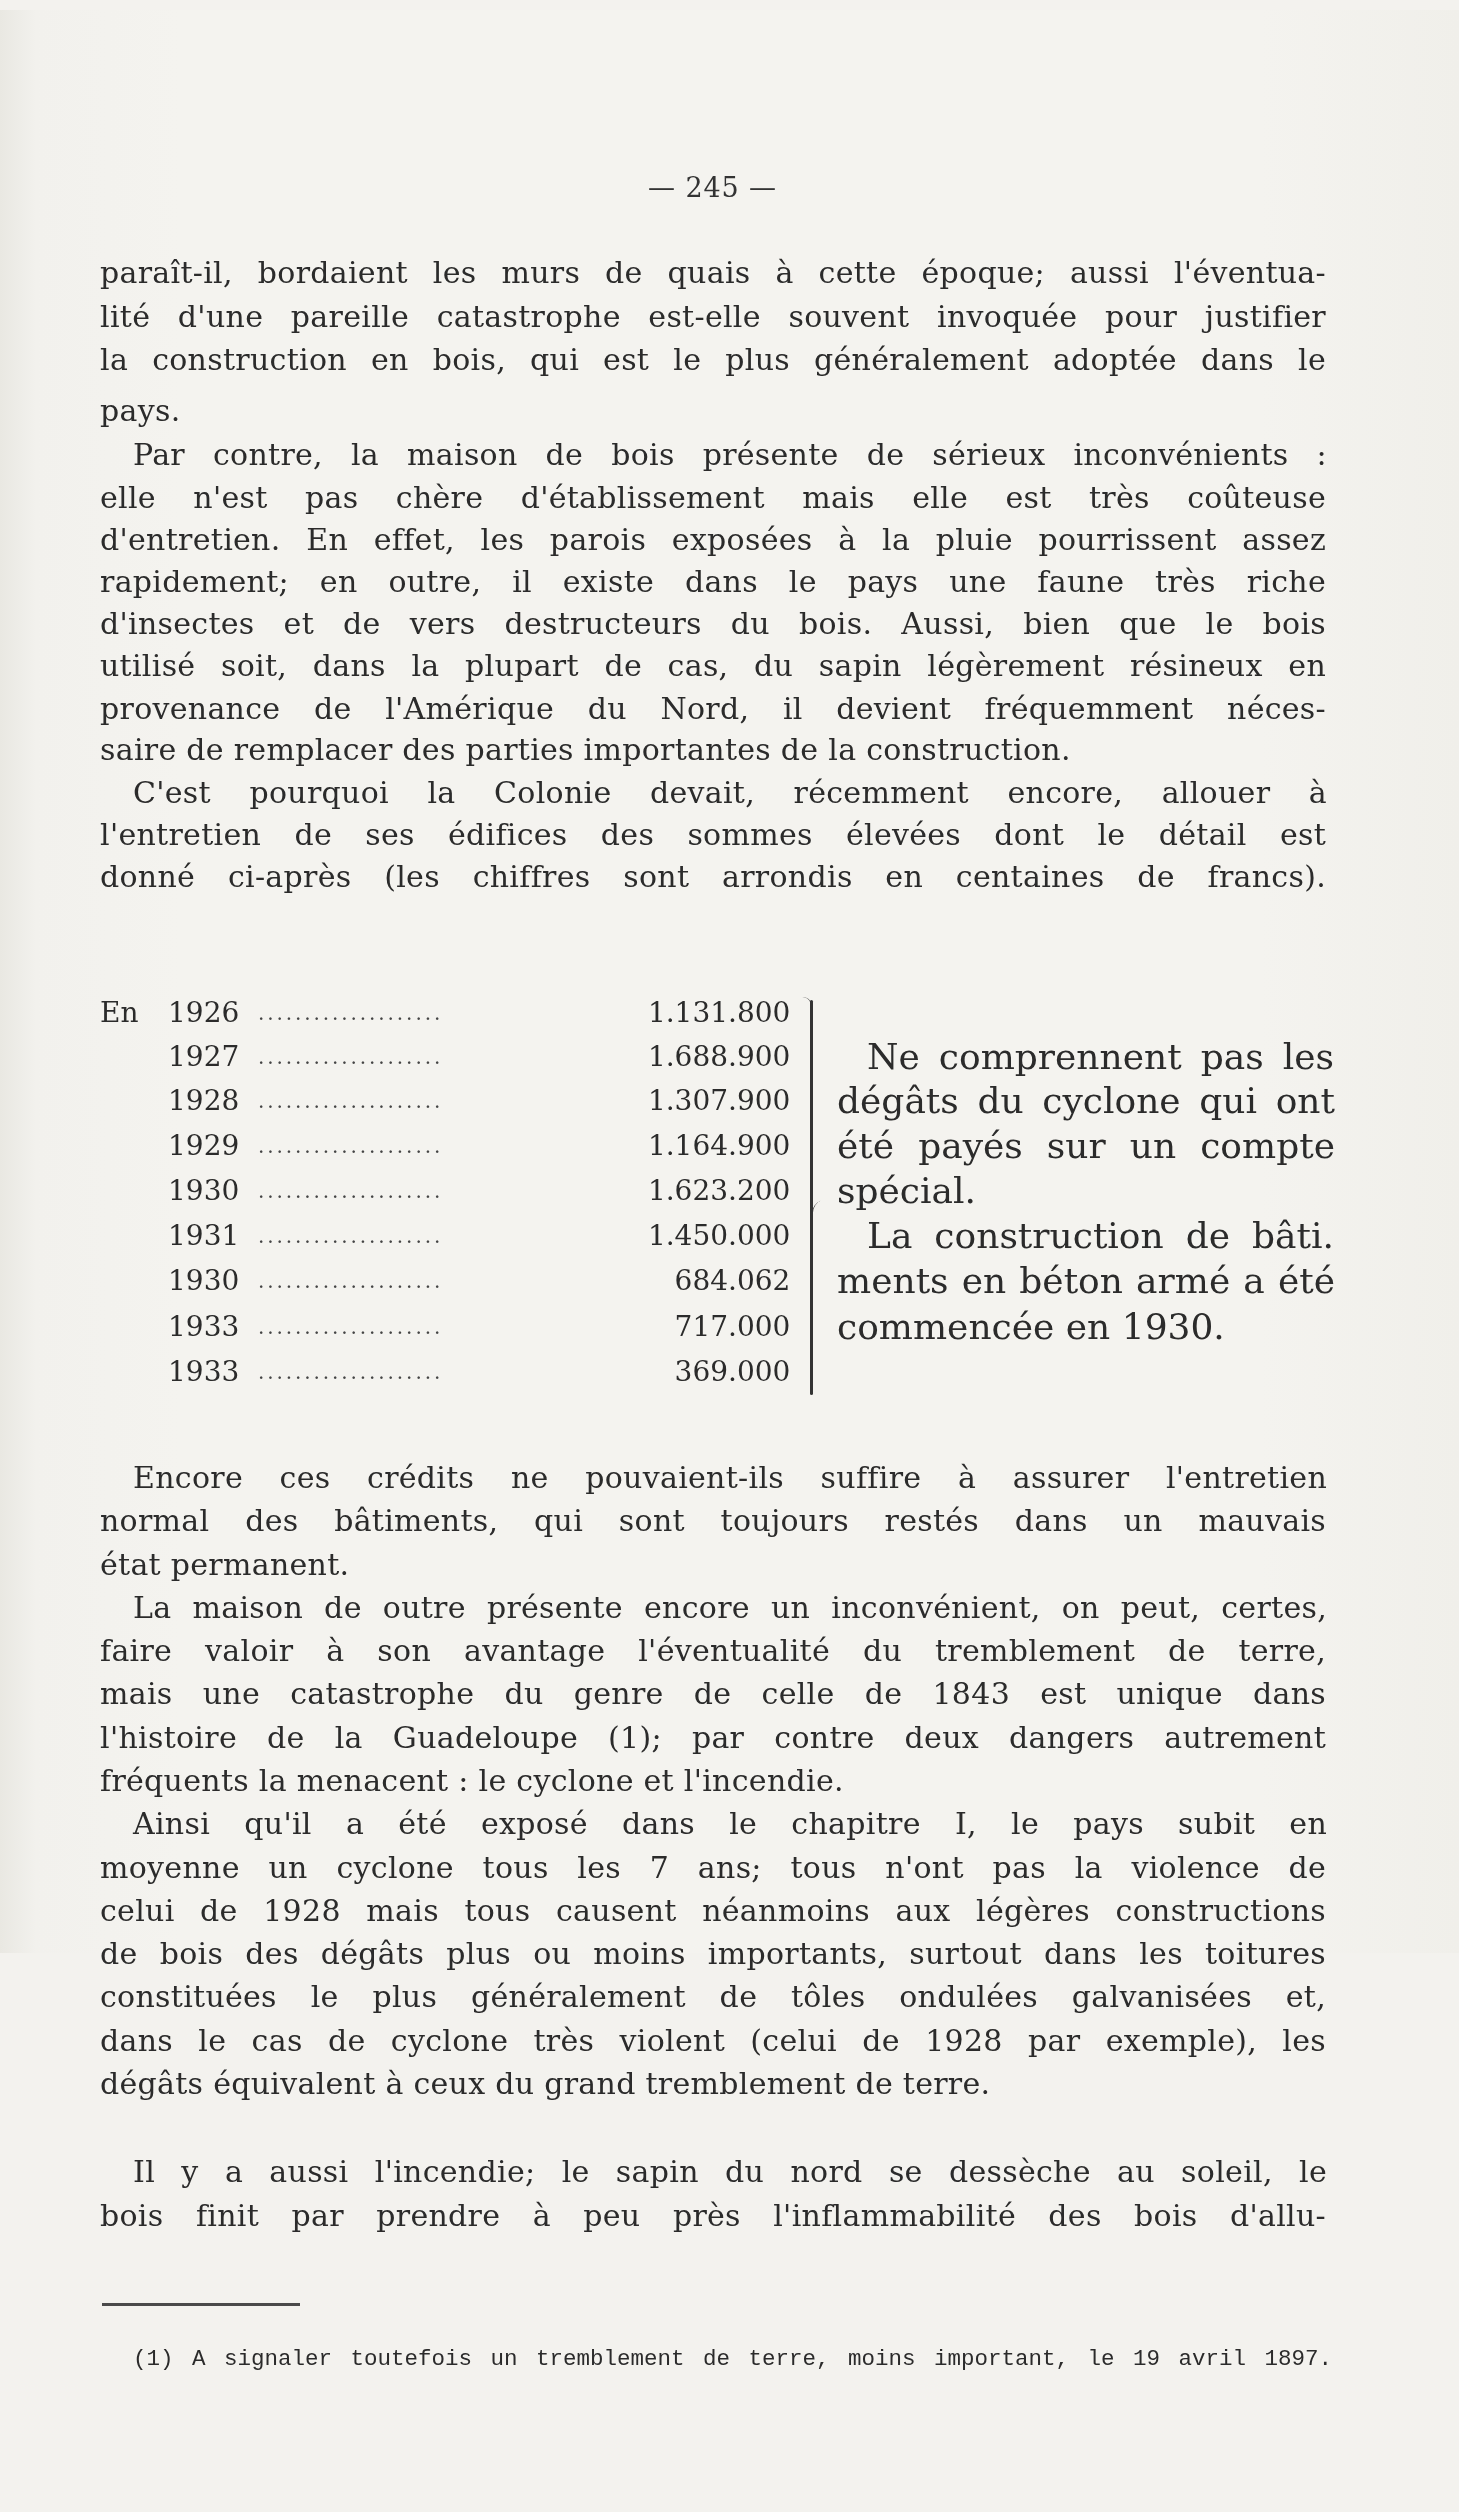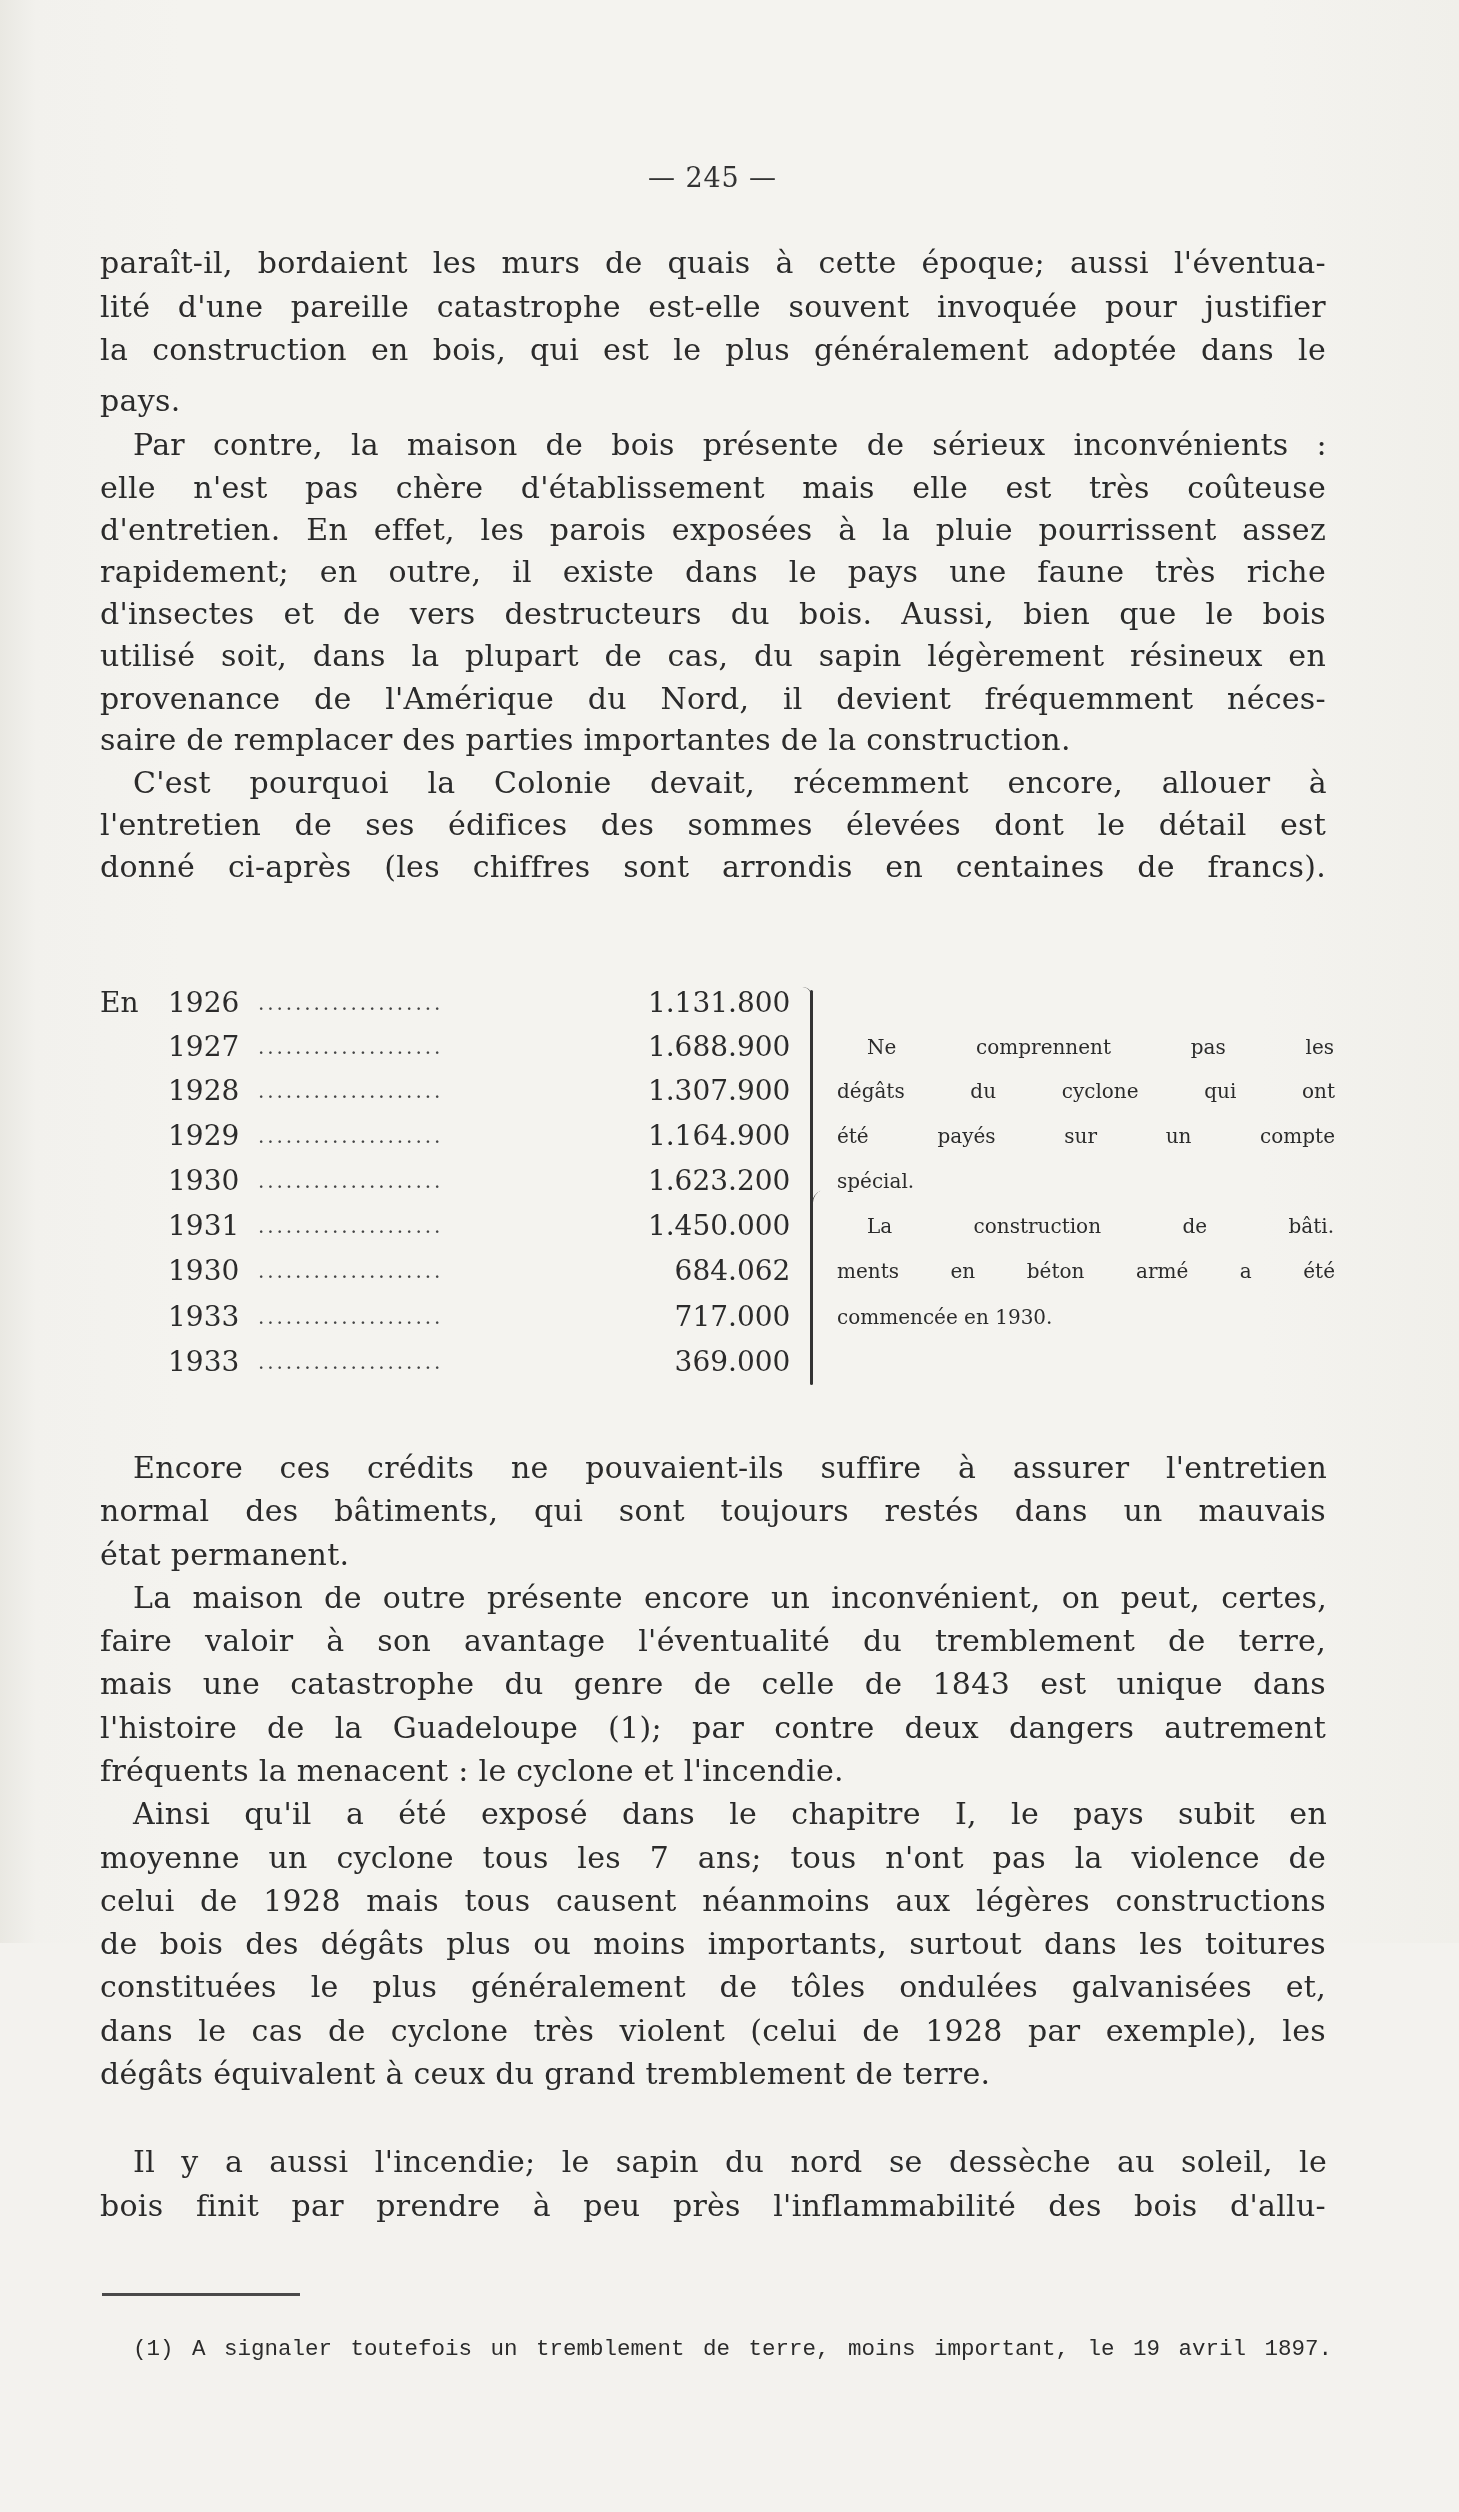--- a/index.html
+++ b/index.html
@@ -10,21 +10,21 @@
   body {
     width: 1459px;
     height: 2512px;
     position: relative;
     overflow: hidden;
     font-family: "DejaVu Serif", "Liberation Serif", serif;
     color: #2a2a2a;
   }
   .page {
     position: absolute;
-    left: 0; top: 0;
+    left: 0; top: 10px;
     width: 1459px;
     height: 1943px;
     background: linear-gradient(90deg, #e9e8e2 0px, #f2f1ed 36px, #f4f3ef 180px, #f4f3ef 1262px, #f0efea 1459px);
   }
   .page-number {
     position: absolute;
     left: 0;
     width: 1425px;
     top: 162px;
     text-align: center;
@@ -116,21 +116,21 @@
     width: 9px;
     height: 12.6px;
     border-left: 1.8px solid #333;
     border-top-left-radius: 9px;
     transform: skewY(-20deg);
   }
   .note {
     position: absolute;
     left: 837px;
     width: 498px;
-    font-size: 20px;
+    font-size: 36px;
     line-height: 36px;
     height: 36px;
     white-space: nowrap;
     text-align: justify;
     text-align-last: justify;
     color: #2b2b2b;
   }
   .note.last { text-align-last: left; }
   .note.indent { left: 867px; width: 467px; }
 

